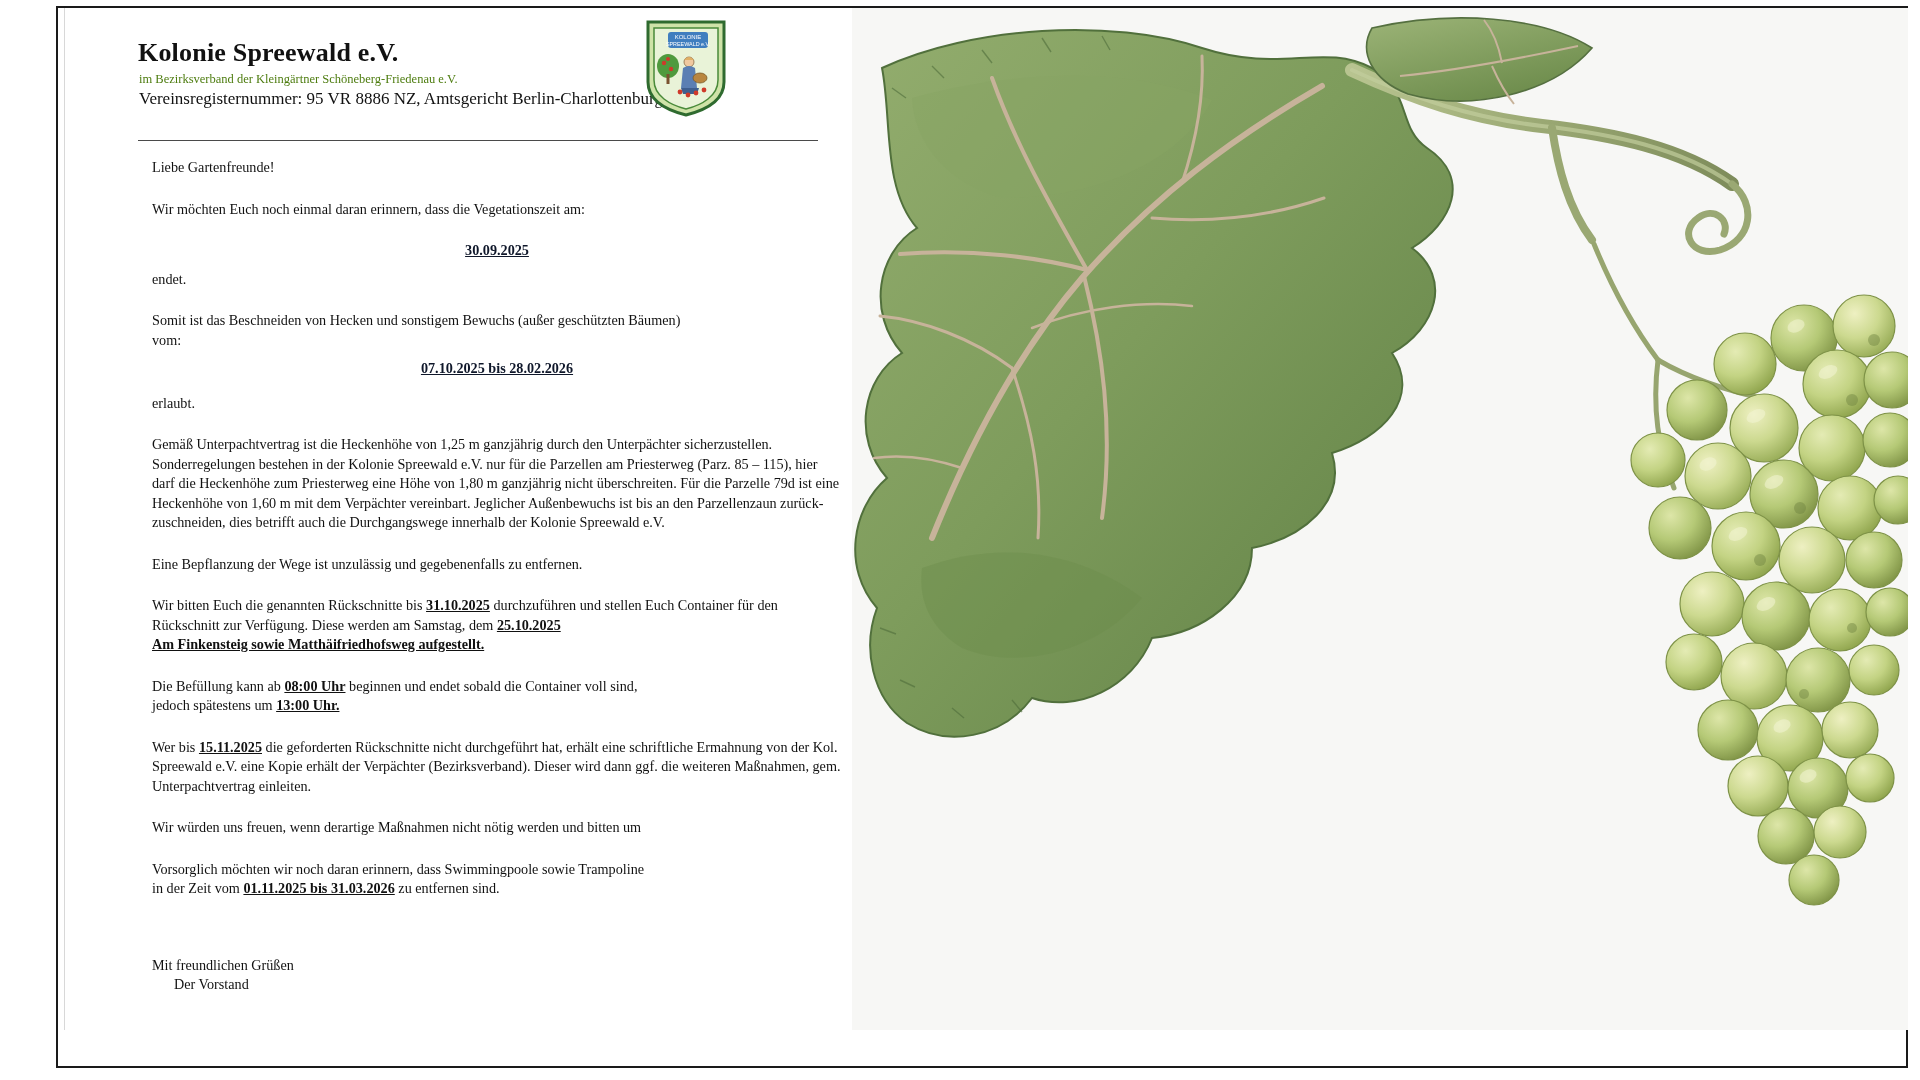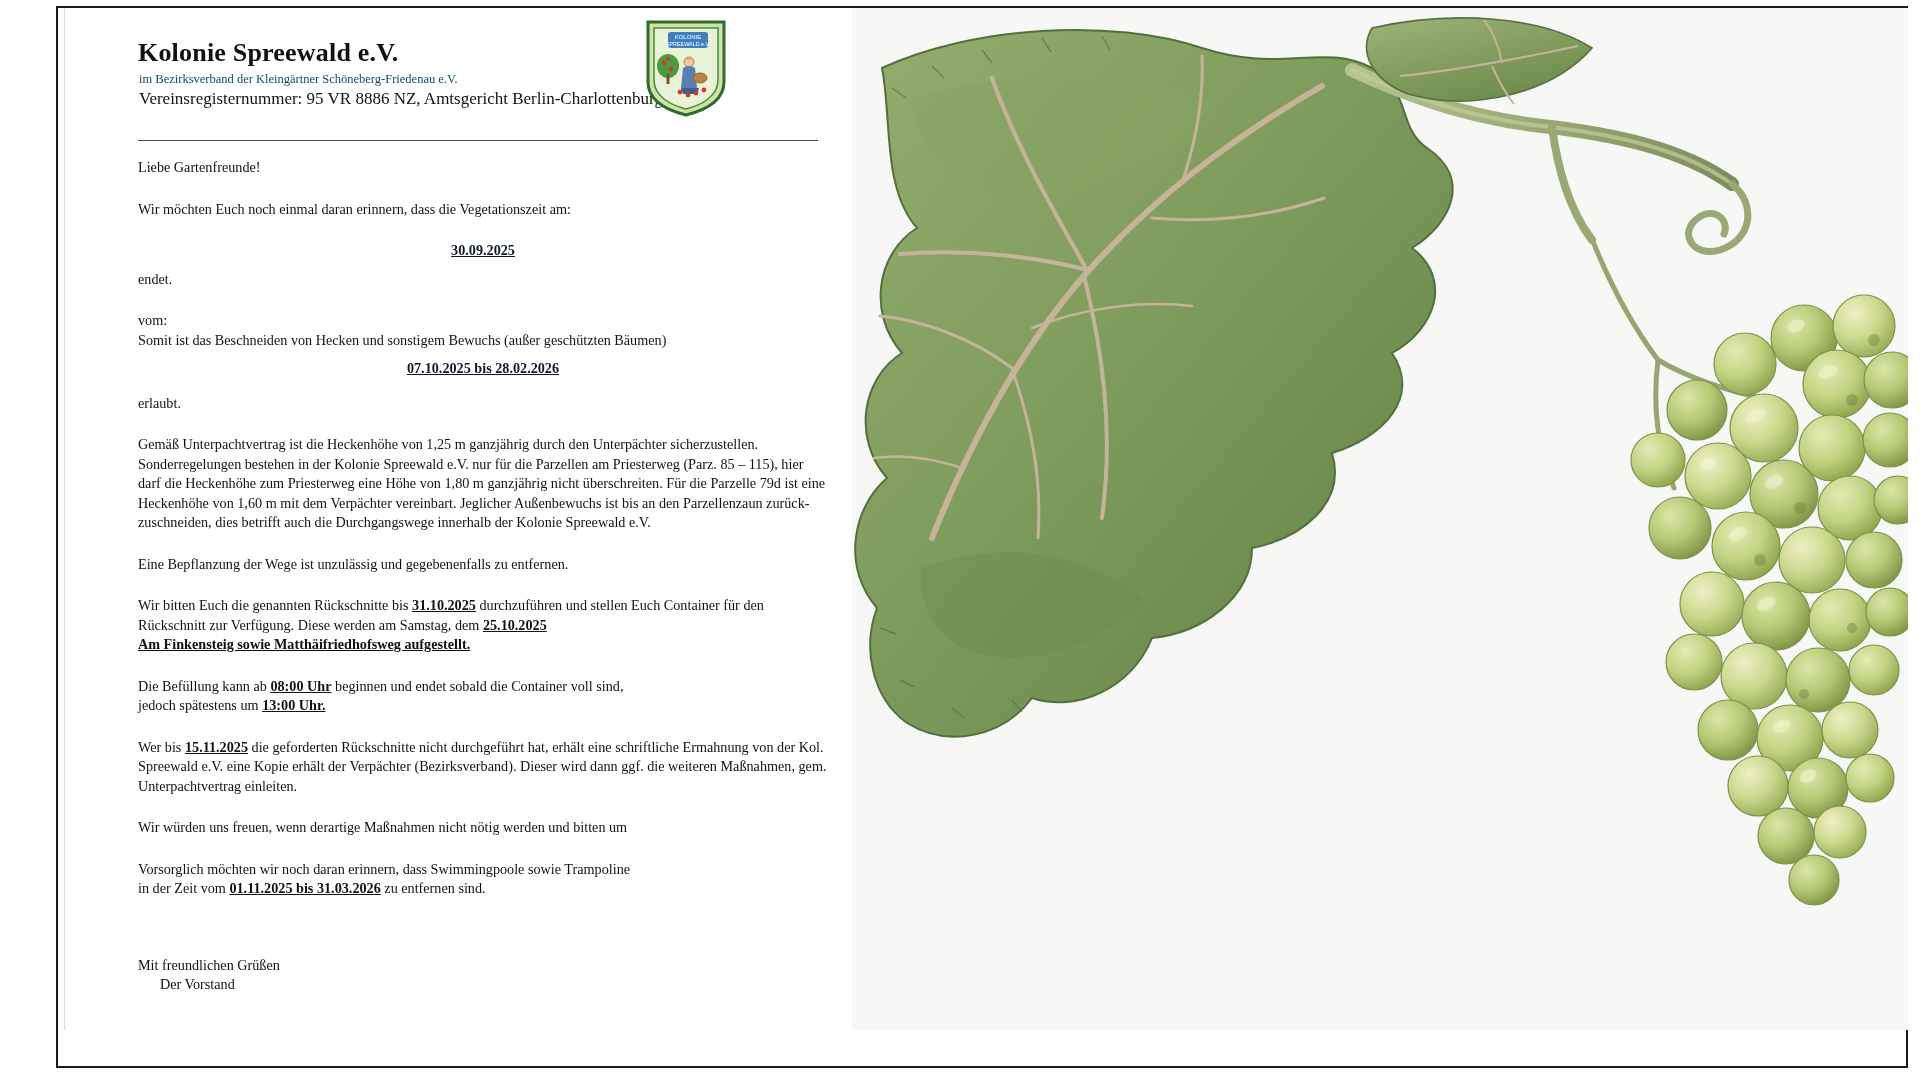--- a/index.html
+++ b/index.html
@@ -66,21 +66,21 @@
     font-size: 26px;
     color: #111111;
     letter-spacing: 0.2px;
   }
 
   .org-sub1 {
     position: absolute;
     left: 7px;
     top: 62px;
     font-size: 12.5px;
-    color: #0c4a6e;
+    color: #4d7c0f;
     text-align: center;
   }
 
   .org-sub2 {
     position: absolute;
     left: 7px;
     top: 79px;
     font-size: 17px;
     color: #111111;
   }
@@ -99,21 +99,21 @@
     position: absolute;
     left: 6px;
     top: 130px;
     width: 680px;
     height: 1px;
     background: #4a4a4a;
   }
 
   .body-text {
     position: absolute;
-    left: 6px;
+    left: 20px;
     top: 148px;
     width: 690px;
     font-size: 14.2px;
     line-height: 19.5px;
     color: #111111;
   }
 
   .p { margin: 0 0 0 0; }
   .gap-l { height: 22px; }
   .gap-m { height: 15px; }
@@ -203,22 +203,22 @@
       <div class="gap-l"></div>
 
       <div class="p center">
         <span class="red-u">30.09.2025</span>
       </div>
       <div class="gap-s"></div>
 
       <div class="p">endet.</div>
       <div class="gap-l"></div>
 
+      <div class="p">Somit ist das Beschneiden von Hecken und sonstigem Bewuchs (außer geschützten Bäumen)</div>
       <div class="p">vom:</div>
-      <div class="p">Somit ist das Beschneiden von Hecken und sonstigem Bewuchs (außer geschützten Bäumen)</div>
       <div class="gap-s"></div>
 
       <div class="p center">
         <span class="red-u">07.10.2025 bis 28.02.2026</span>
       </div>
       <div class="gap-m"></div>
 
       <div class="p">erlaubt.</div>
       <div class="gap-l"></div>
 

